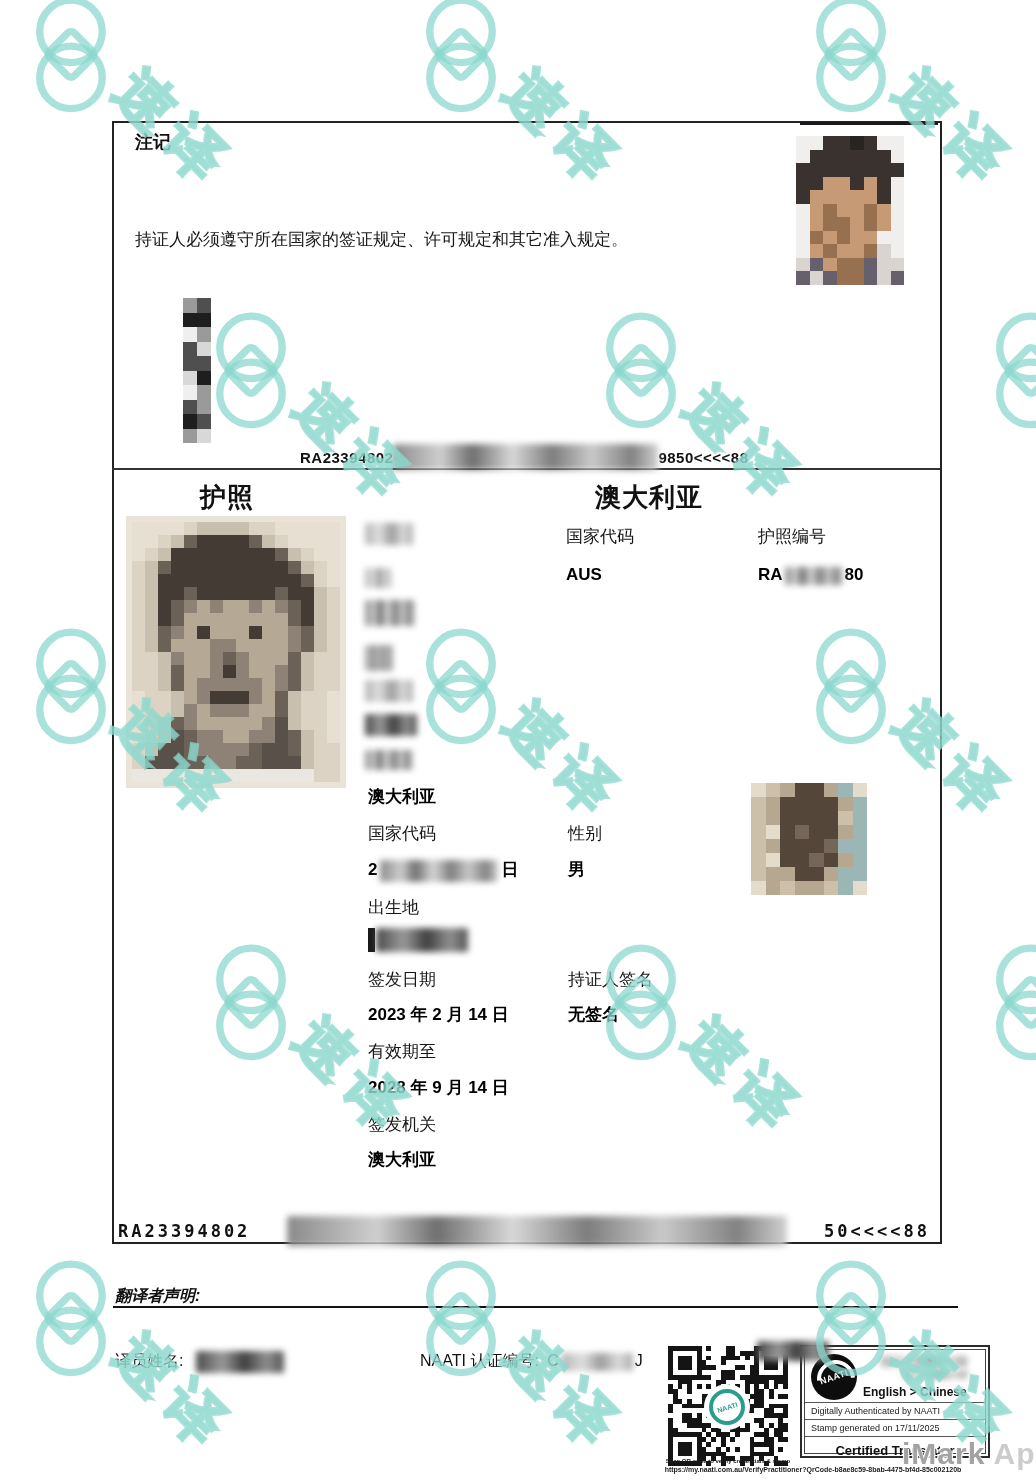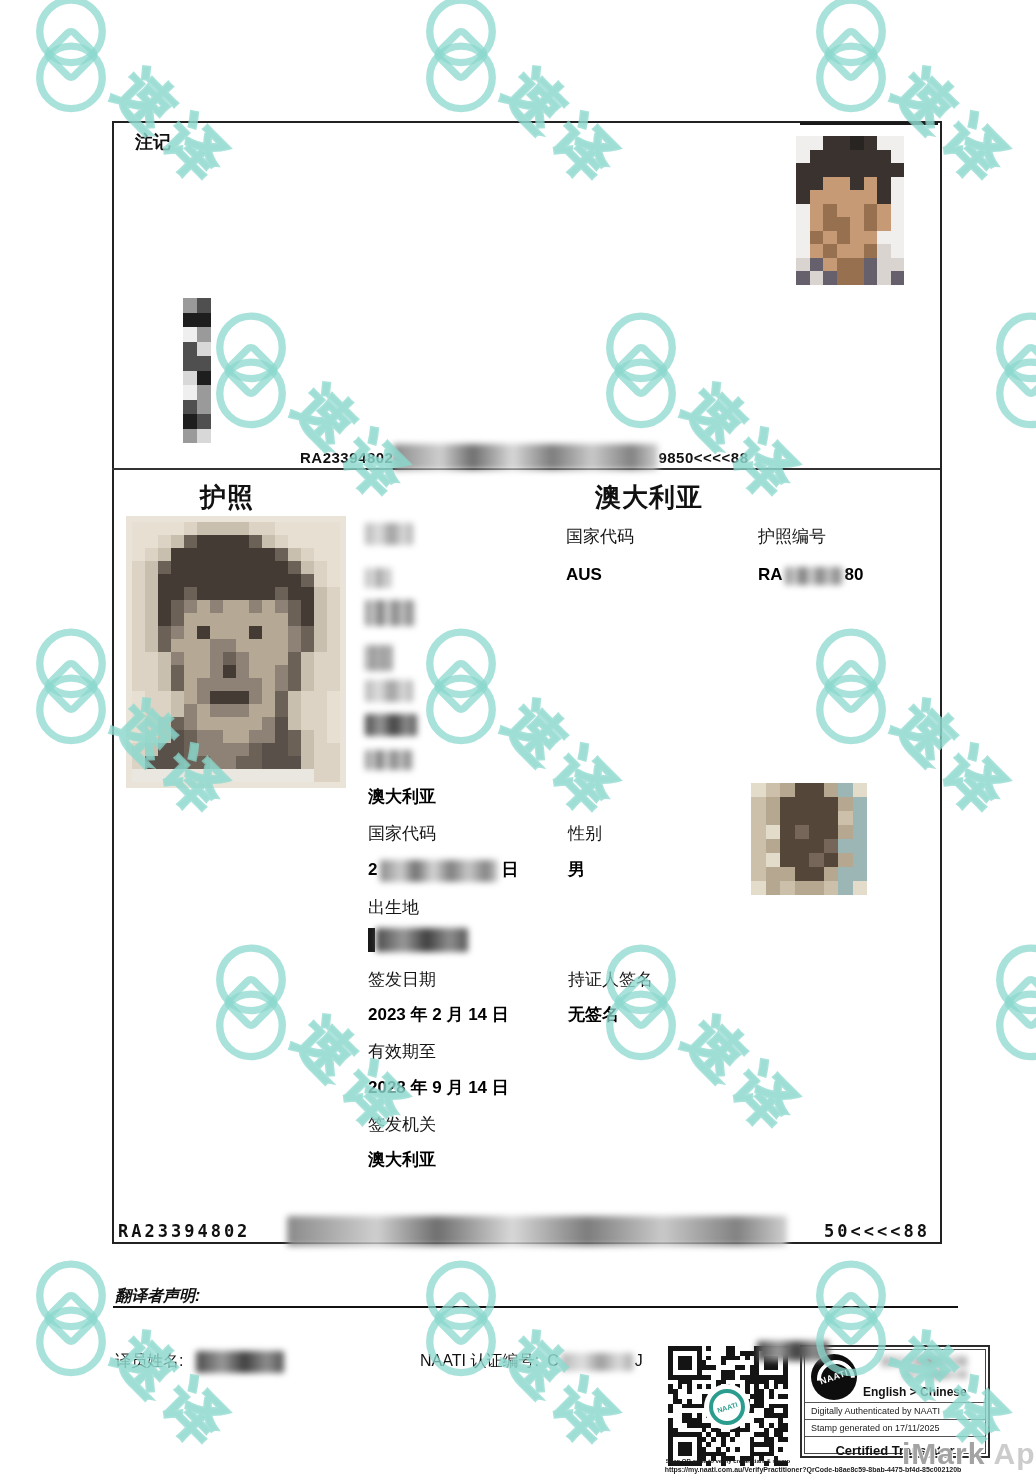--- a/index.html
+++ b/index.html
@@ -76,20 +76,21 @@
 </style>
 </head>
 <body>
 
 <div class="page">
 
   <div class="doc-box"></div>
   <div class="section-divider"></div>
 
   <div class="abs h-note" style="left:135px;top:130px;">注记</div>
+  <div class="abs body-txt" style="left:135px;top:228px;">持证人必须遵守所在国家的签证规定、许可规定和其它准入规定。</div>
 
   <div class="black-bar" style="left:800px;top:122px;width:138px;height:3px;"></div>
   <div class="mosaic" id="top-photo" style="left: 796px; top: 136px; grid-template-columns: repeat(8, 13.5px); grid-auto-rows: 13.5px;">
       <div style="background: rgb(240, 239, 237);"></div>
       <div style="background: rgb(240, 239, 237);"></div>
       <div style="background: rgb(58, 50, 46);"></div>
       <div style="background: rgb(58, 50, 46);"></div>
       <div style="background: rgb(39, 36, 34);"></div>
       <div style="background: rgb(58, 50, 46);"></div>
       <div style="background: rgb(240, 239, 237);"></div>

